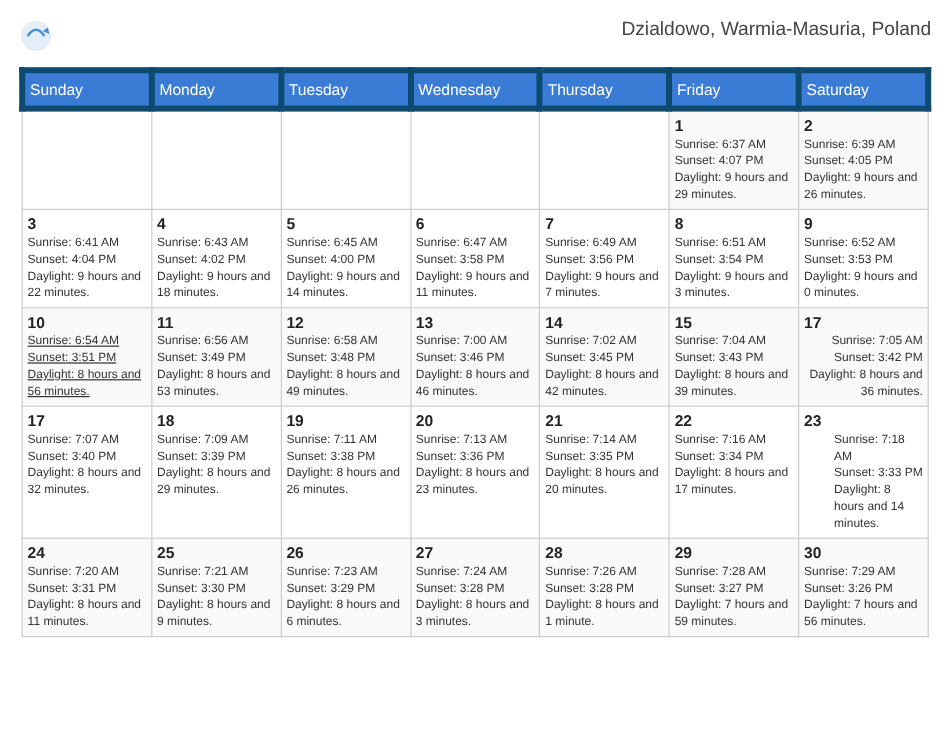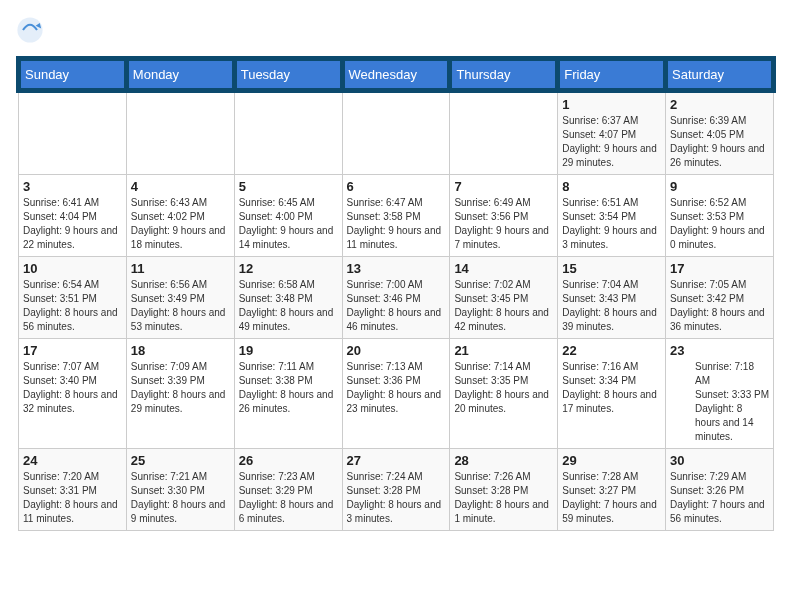--- a/index.html
+++ b/index.html
@@ -92,20 +92,21 @@
 
 <div class="header-area">
   <div class="logo">
     <svg class="logo-icon" viewBox="0 0 40 40">
       <circle cx="20" cy="20" r="18" fill="#4a90d9" opacity="0.15"></circle>
       <path d="M10 20 Q20 5 30 20" stroke="#4a90d9" stroke-width="3" fill="none"></path>
       <path d="M28 14 L34 10 L36 18" fill="#4a90d9"></path>
     </svg>
   </div>
   <div class="title-area">
+    <div class="location-subtitle">Dzialdowo, Warmia-Masuria, Poland</div>
   </div>
 </div>
 
 <table>
   <thead>
     <tr>
     <th>Sunday</th>
         <th>Monday</th>
         <th>Tuesday</th>
         <th>Wednesday</th>
@@ -174,21 +175,21 @@
         <td>
           <div class="day-number">9</div>
           <div class="day-info" style="white-space: pre-line;">Sunrise: 6:52 AM
 Sunset: 3:53 PM
 Daylight: 9 hours and 0 minutes.</div>
         </td>
       </tr>
       <tr>
         <td>
           <div class="day-number">10</div>
-          <div class="day-info" style="white-space: pre-line;">Sunrise: 6:54 AM
+          <div class="day-info" style="white-space: pre-line; text-decoration: underline;">Sunrise: 6:54 AM
 Sunset: 3:51 PM
 Daylight: 8 hours and 56 minutes.</div>
         </td>
         <td>
           <div class="day-number">11</div>
           <div class="day-info" style="white-space: pre-line;">Sunrise: 6:56 AM
 Sunset: 3:49 PM
 Daylight: 8 hours and 53 minutes.</div>
         </td>
         <td>
@@ -210,21 +211,21 @@
 Daylight: 8 hours and 42 minutes.</div>
         </td>
         <td>
           <div class="day-number">15</div>
           <div class="day-info" style="white-space: pre-line;">Sunrise: 7:04 AM
 Sunset: 3:43 PM
 Daylight: 8 hours and 39 minutes.</div>
         </td>
         <td>
           <div class="day-number">17</div>
-          <div class="day-info" style="white-space: pre-line;">Sunrise: 7:05 AM
+          <div class="day-info" style="white-space: pre-line; text-align: right;">Sunrise: 7:05 AM
 Sunset: 3:42 PM
 Daylight: 8 hours and 36 minutes.</div>
         </td>
       </tr>
       <tr>
         <td>
           <div class="day-number">17</div>
           <div class="day-info" style="white-space: pre-line;">Sunrise: 7:07 AM
 Sunset: 3:40 PM
 Daylight: 8 hours and 32 minutes.</div>

